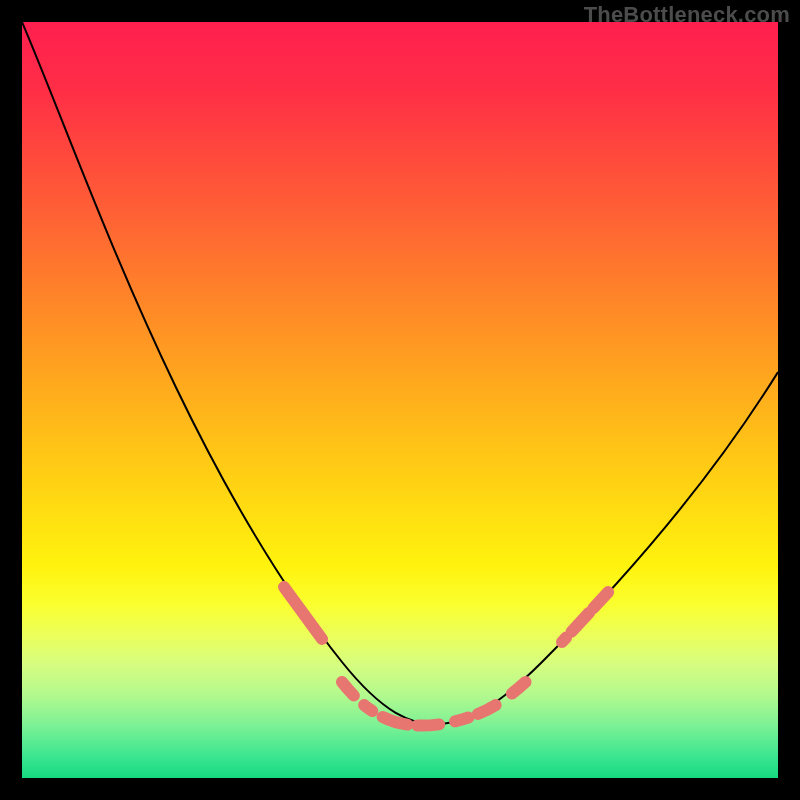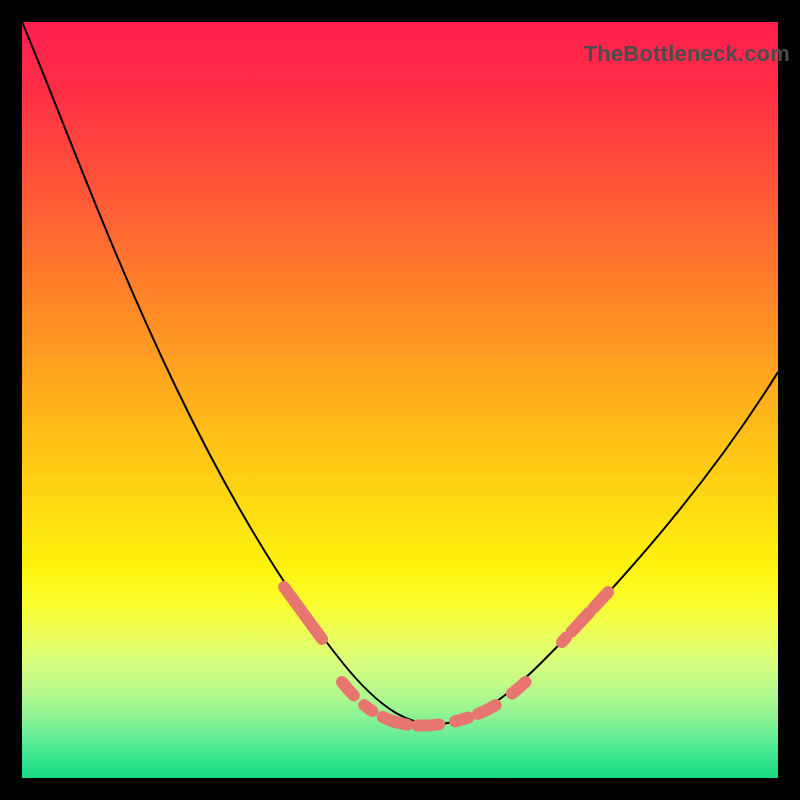--- a/index.html
+++ b/index.html
@@ -21,21 +21,20 @@
   }
   .watermark {
     position: absolute;
     top: 2px;
     right: 10px;
     color: #4c4c4c;
     font-size: 22px;
     font-weight: 600;
     letter-spacing: 0.2px;
     z-index: 50;
-    margin-top: 39px;
   }
   .gradient {
     position: absolute;
     left: 0;
     top: 0;
     width: 756px;
     height: 756px;
   }
   svg {
     position: absolute;

